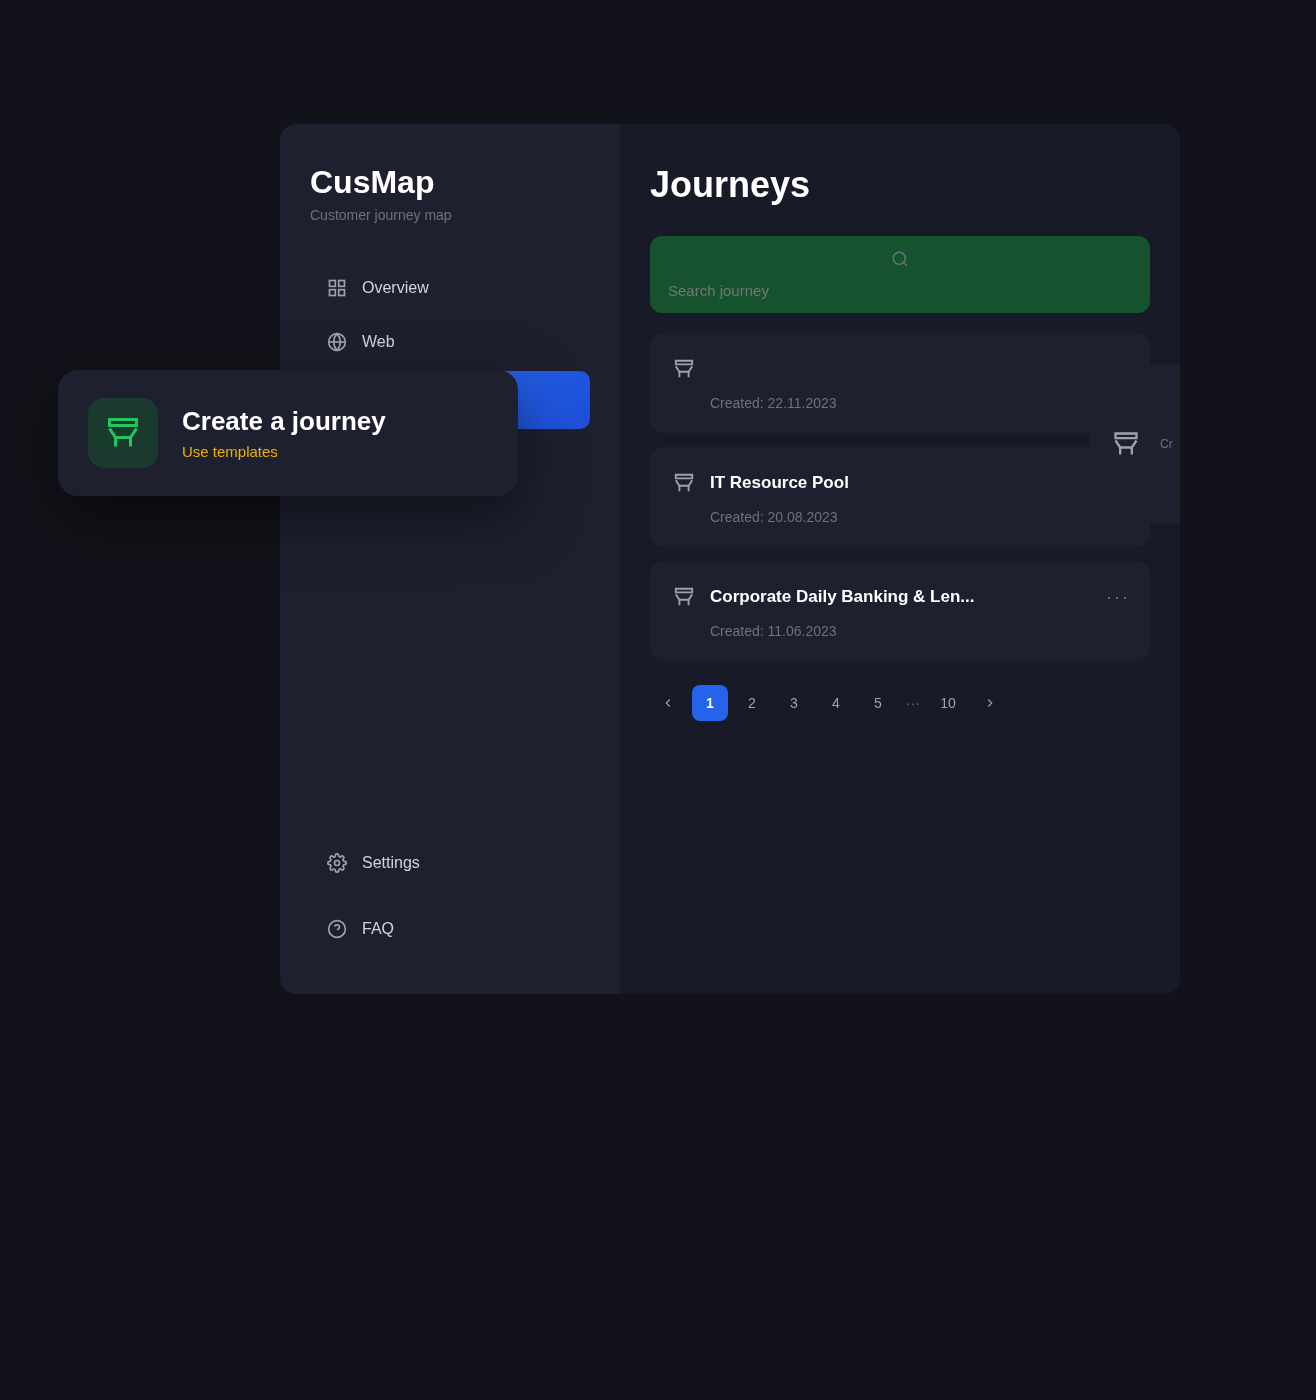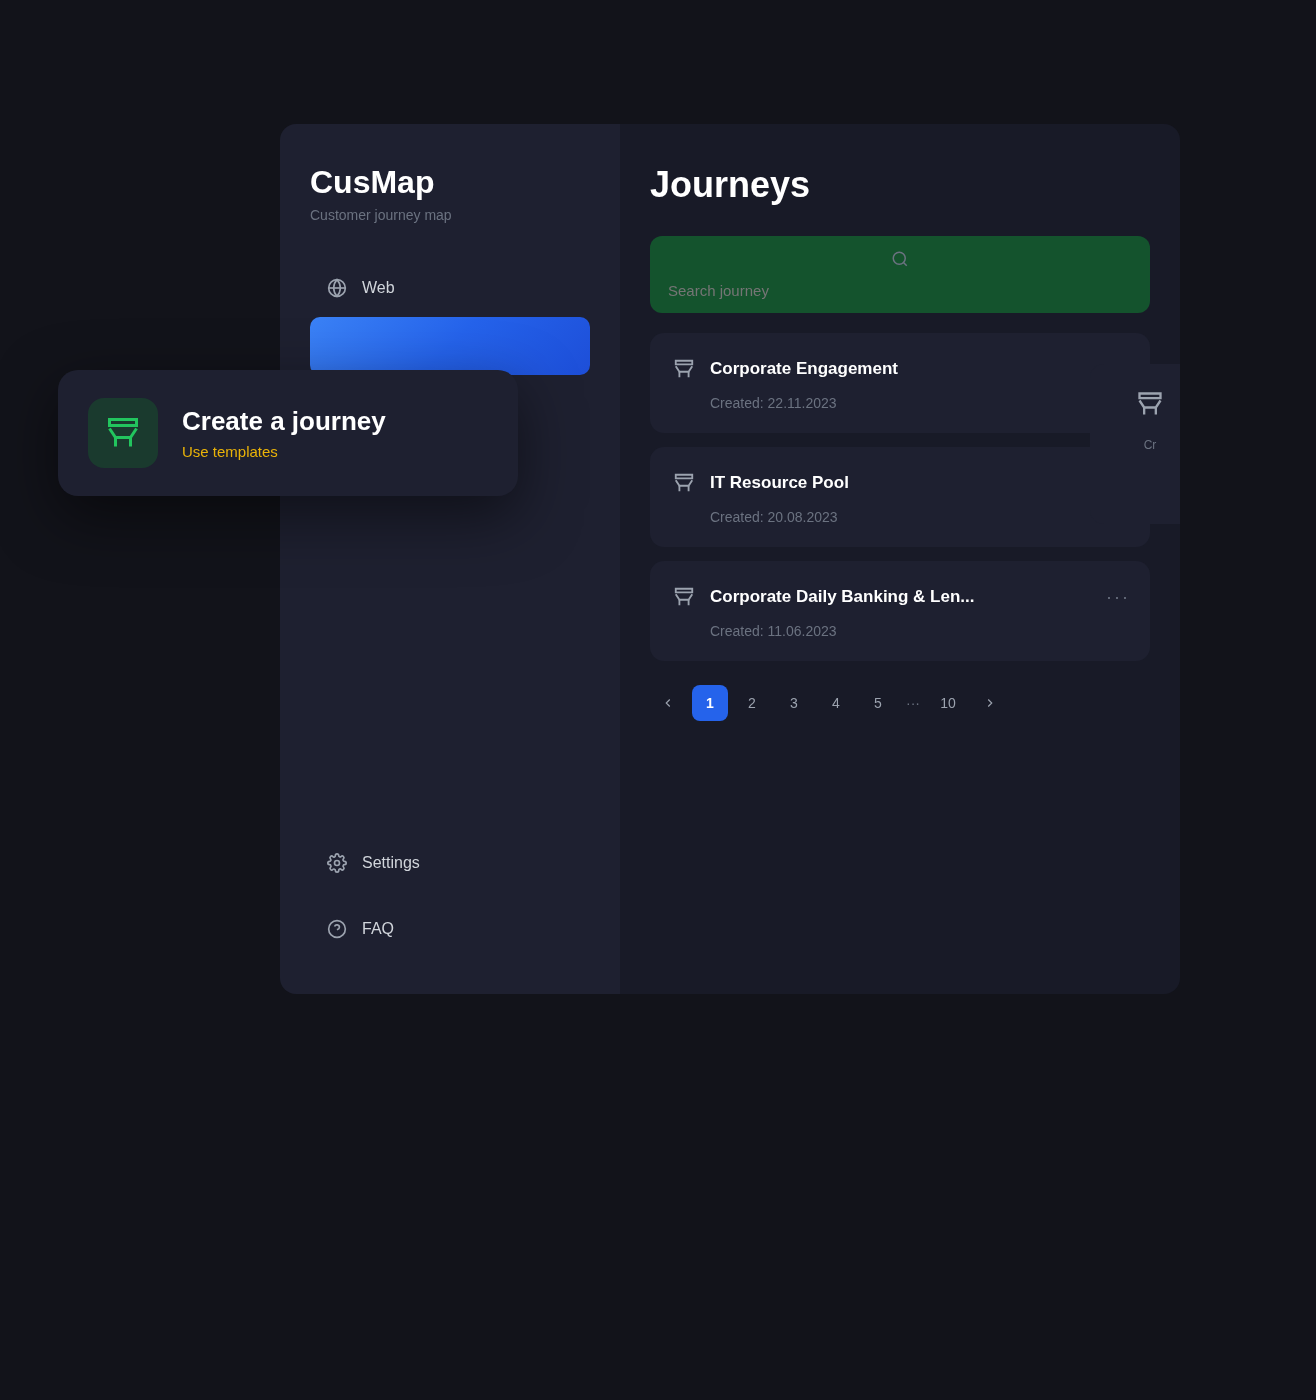--- a/index.html
+++ b/index.html
@@ -256,21 +256,21 @@
     
     .partial-card {
       position: absolute;
       top: 240px;
       right: -30px;
       background: #1e2030;
       border-radius: 14px;
       width: 120px;
       height: 160px;
       display: flex;
-      flex-direction: column;
+      flex-direction: row;
       align-items: center;
       padding: 20px 16px;
       gap: 14px;
       z-index: 3;
       overflow: hidden;
     }
 
     .partial-card-icon {
       width: 40px;
       height: 40px;
@@ -302,20 +302,31 @@
 <body>
 
 <div class="app-container">
 
   <div class="sidebar">
     <div class="app-title">CusMap</div>
     <div class="app-subtitle">Customer journey map</div>
 
     <div class="nav-items">
 
+      <div class="nav-item">
+        <div class="nav-icon">
+          <svg width="20" height="20" viewBox="0 0 24 24" fill="none" stroke="currentColor" stroke-width="2">
+            <rect x="3" y="3" width="7" height="7"></rect>
+              <rect x="14" y="3" width="7" height="7"></rect>
+            <rect x="3" y="14" width="7" height="7"></rect>
+              <rect x="14" y="14" width="7" height="7"></rect>
+          </svg>
+        </div>
+        <span class="nav-item-label">Overview</span>
+      </div>
 
       <div class="nav-item">
         <div class="nav-icon">
           <svg width="20" height="20" viewBox="0 0 24 24" fill="none" stroke="currentColor" stroke-width="2">
             <circle cx="12" cy="12" r="10"></circle>
             <line x1="2" y1="12" x2="22" y2="12"></line>
             <path d="M12 2a15.3 15.3 0 0 1 4 10 15.3 15.3 0 0 1-4 10 15.3 15.3 0 0 1-4-10 15.3 15.3 0 0 1 4-10z"></path>
           </svg>
         </div>
         <span class="nav-item-label">Web</span>
@@ -375,21 +386,20 @@
 
     <div class="journey-card">
       <div class="journey-card-header">
         <div class="journey-icon">
           <svg width="22" height="22" viewBox="0 0 24 24" fill="none" stroke="#9ca3af" stroke-width="2">
             <path d="M3 3h18v4H3z"></path>
             <path d="M3 9l4 6h10l4-6"></path>
             <path d="M7 15v6M17 15v6"></path>
           </svg>
         </div>
-        <span class="journey-name">Corporate Engagement</span>
       </div>
       <div class="journey-date">Created: 22.11.2023</div>
     </div>
 
     <div class="journey-card">
       <div class="journey-card-header">
         <div class="journey-icon">
           <svg width="22" height="22" viewBox="0 0 24 24" fill="none" stroke="#9ca3af" stroke-width="2">
             <path d="M3 3h18v4H3z"></path>
             <path d="M3 9l4 6h10l4-6"></path>

